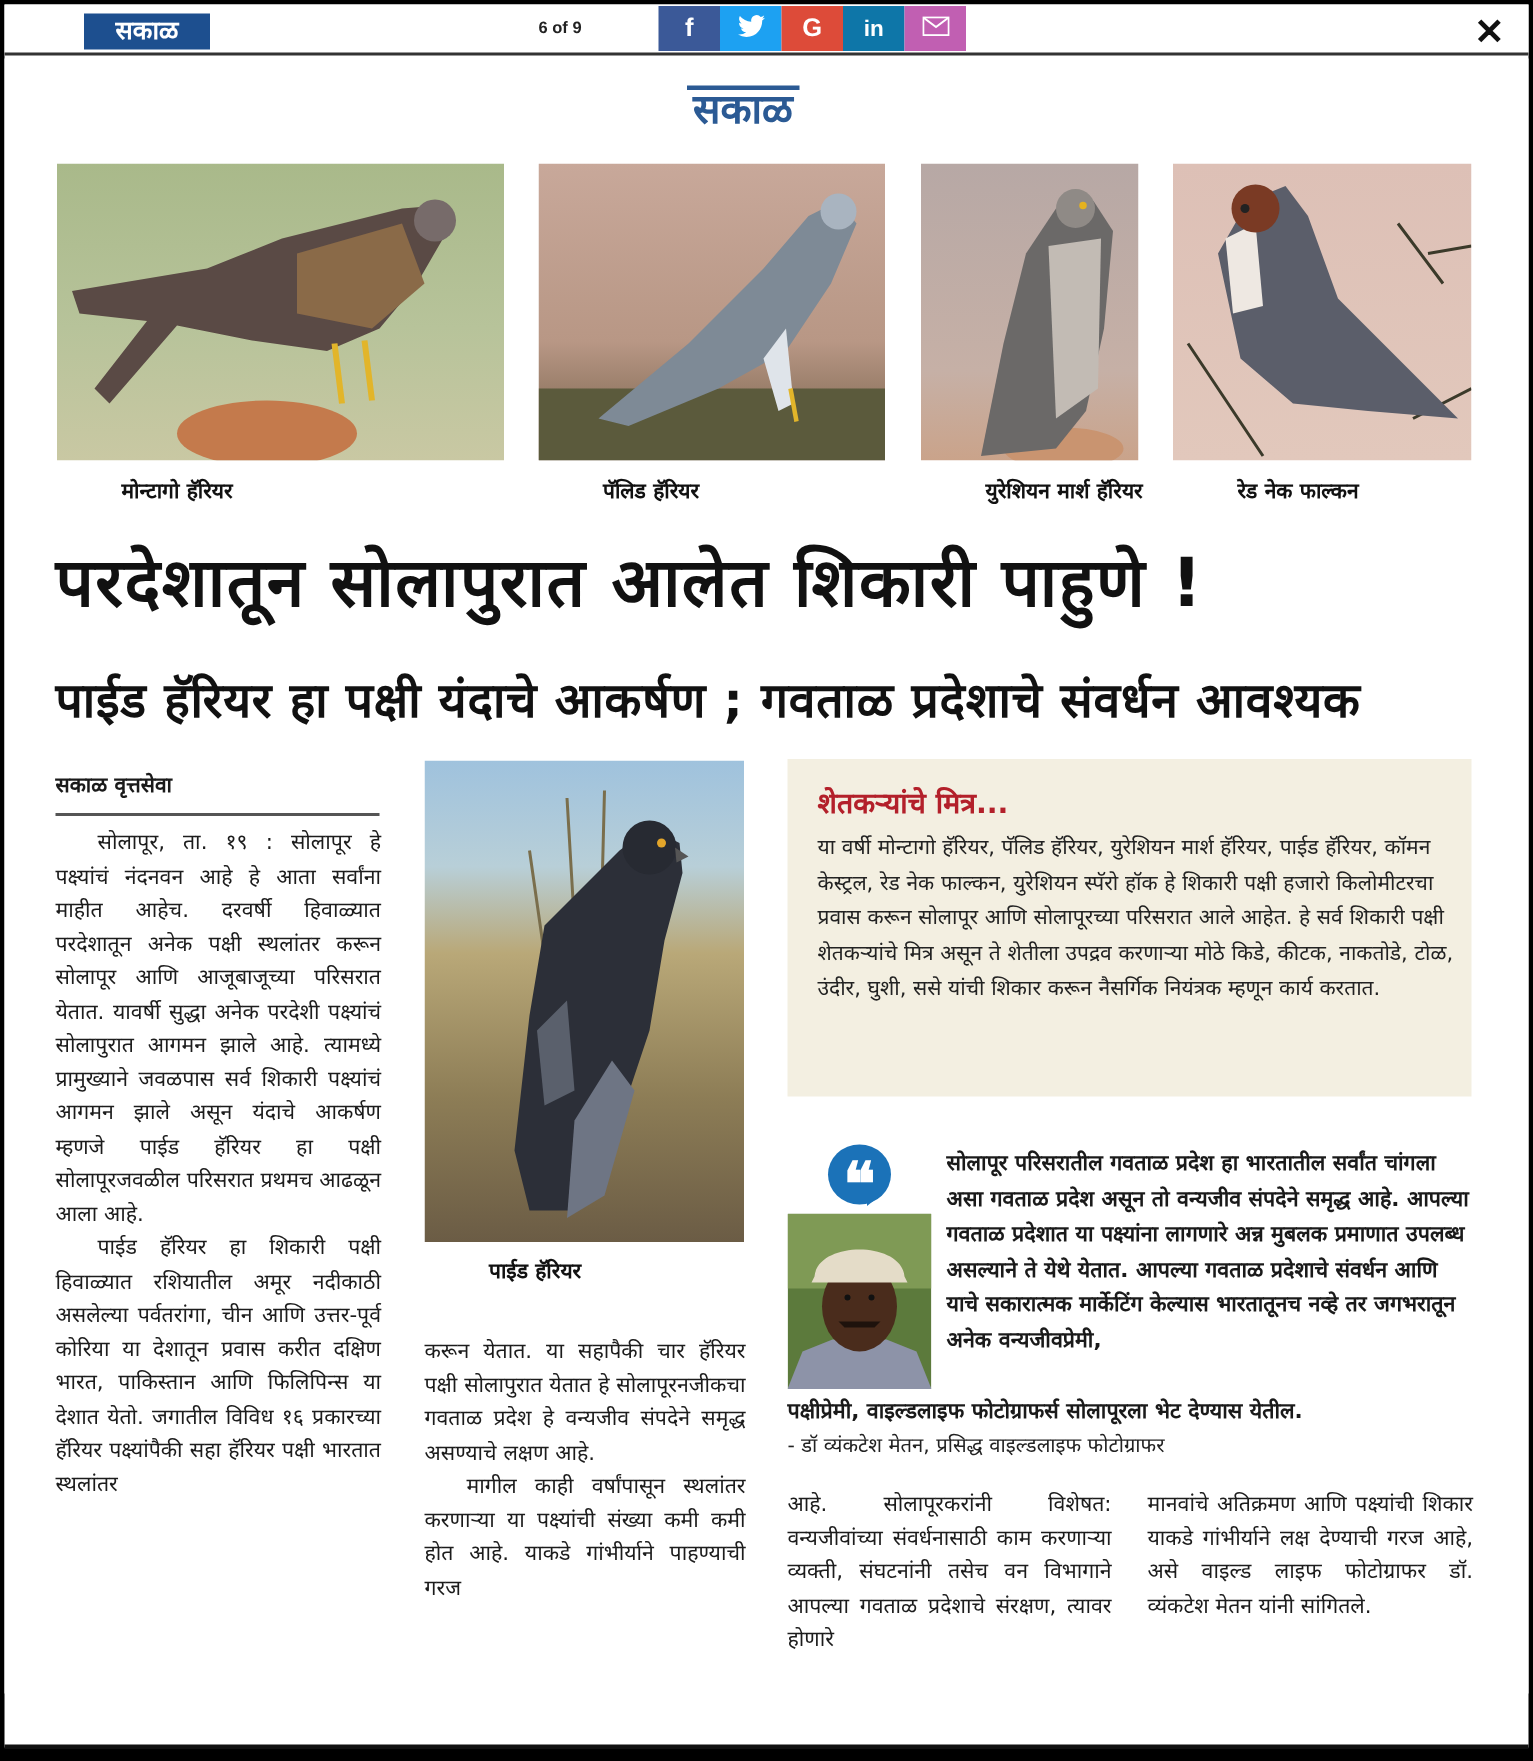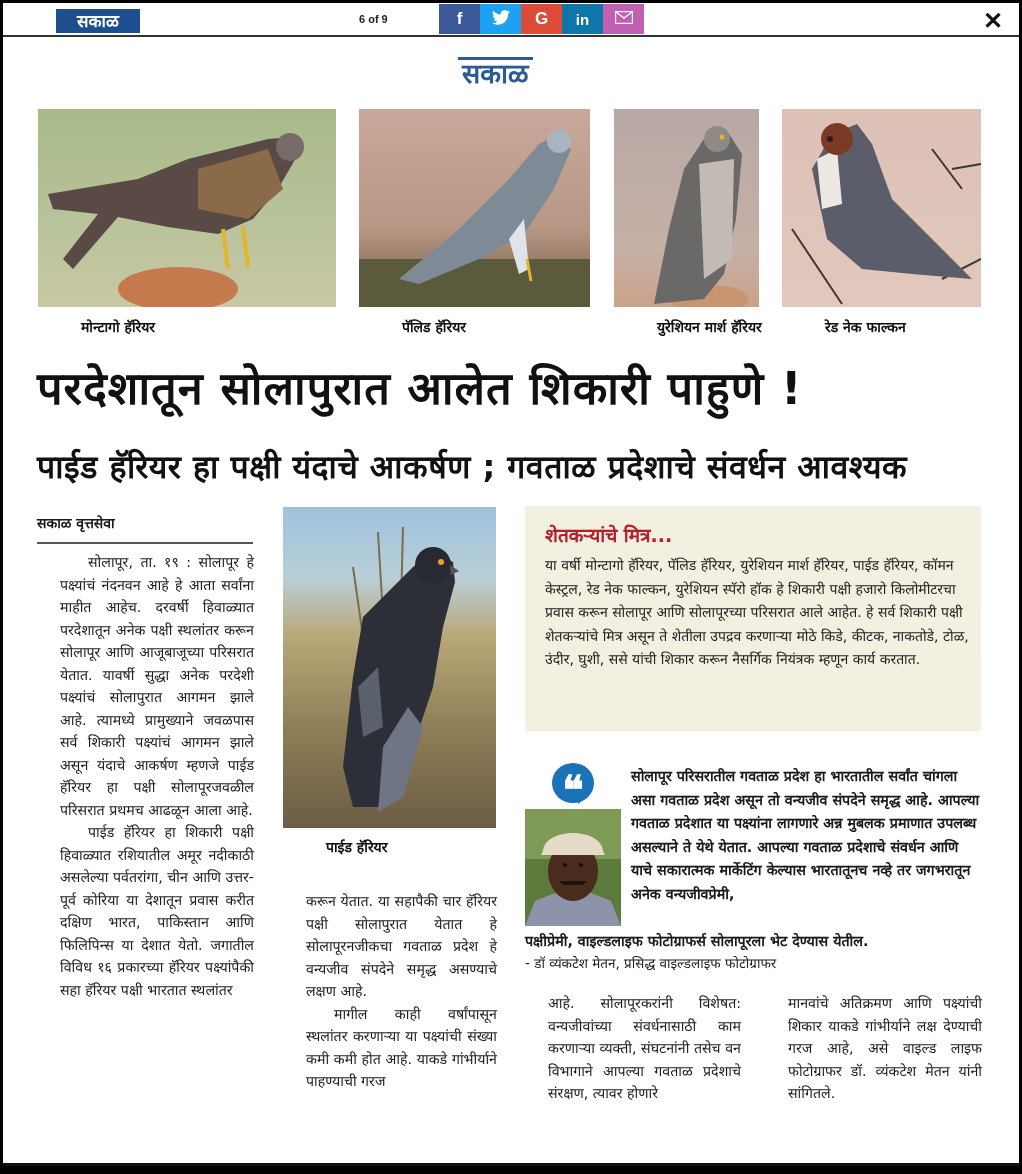--- a/index.html
+++ b/index.html
@@ -25,21 +25,21 @@
   .bird { position: absolute; }
   .cap { position: absolute; font-size: 14px; font-weight: bold; color: #111; white-space: nowrap; margin-left: 43px; }
 
   .headline { position: absolute; left: 34px; top: 322px; width: 950px; font-size: 45px; font-weight: bold; line-height: 56px; letter-spacing: 1px; color: #111; white-space: nowrap; }
   .subhead { position: absolute; left: 34px; top: 406px; width: 950px; font-size: 32px; line-height: 44px; color: #111; white-space: nowrap; letter-spacing: 0.5px; }
 
   .byline { position: absolute; left: 34px; top: 474px; font-size: 14px; font-weight: bold; }
   .byline-rule { position: absolute; left: 34px; top: 503px; width: 216px; height: 2px; background: #555; }
 
   .col { position: absolute; font-size: 14.2px; line-height: 22.5px; text-align: justify; color: #1c1c1c; }
-  .col p { text-indent: 28px; margin-left: 23px; }
+  .col p { text-indent: 28px; }
   .col p.noindent { text-indent: 0; }
 
   .box { position: absolute; left: 522px; top: 467px; width: 456px; height: 225px; background: #f3efe1; }
   .box-title { position: absolute; left: 20px; top: 16px; font-size: 19px; font-weight: bold; color: #b3202a; }
   .box-body { position: absolute; left: 20px; top: 48px; width: 425px; font-size: 14px; line-height: 23.5px; color: #222; }
 
   .quote-icon { position: absolute; left: 549px; top: 724px; width: 42px; height: 40px; border-radius: 50%; background: #1b72b8; color: #fff; font-size: 40px; font-weight: bold; font-family: "DejaVu Serif", serif; text-align: center; line-height: 54px; }
   .quote-tail { position: absolute; left: 575px; top: 757px; width: 0; height: 0; border-left: 10px solid #1b72b8; border-bottom: 8px solid transparent; }
   .portrait { position: absolute; left: 522px; top: 770px; width: 96px; height: 117px; overflow: hidden; }
   .quote-text { position: absolute; left: 628px; top: 726px; width: 352px; font-size: 14.3px; font-weight: bold; line-height: 23.6px; color: #1a1a1a; }

